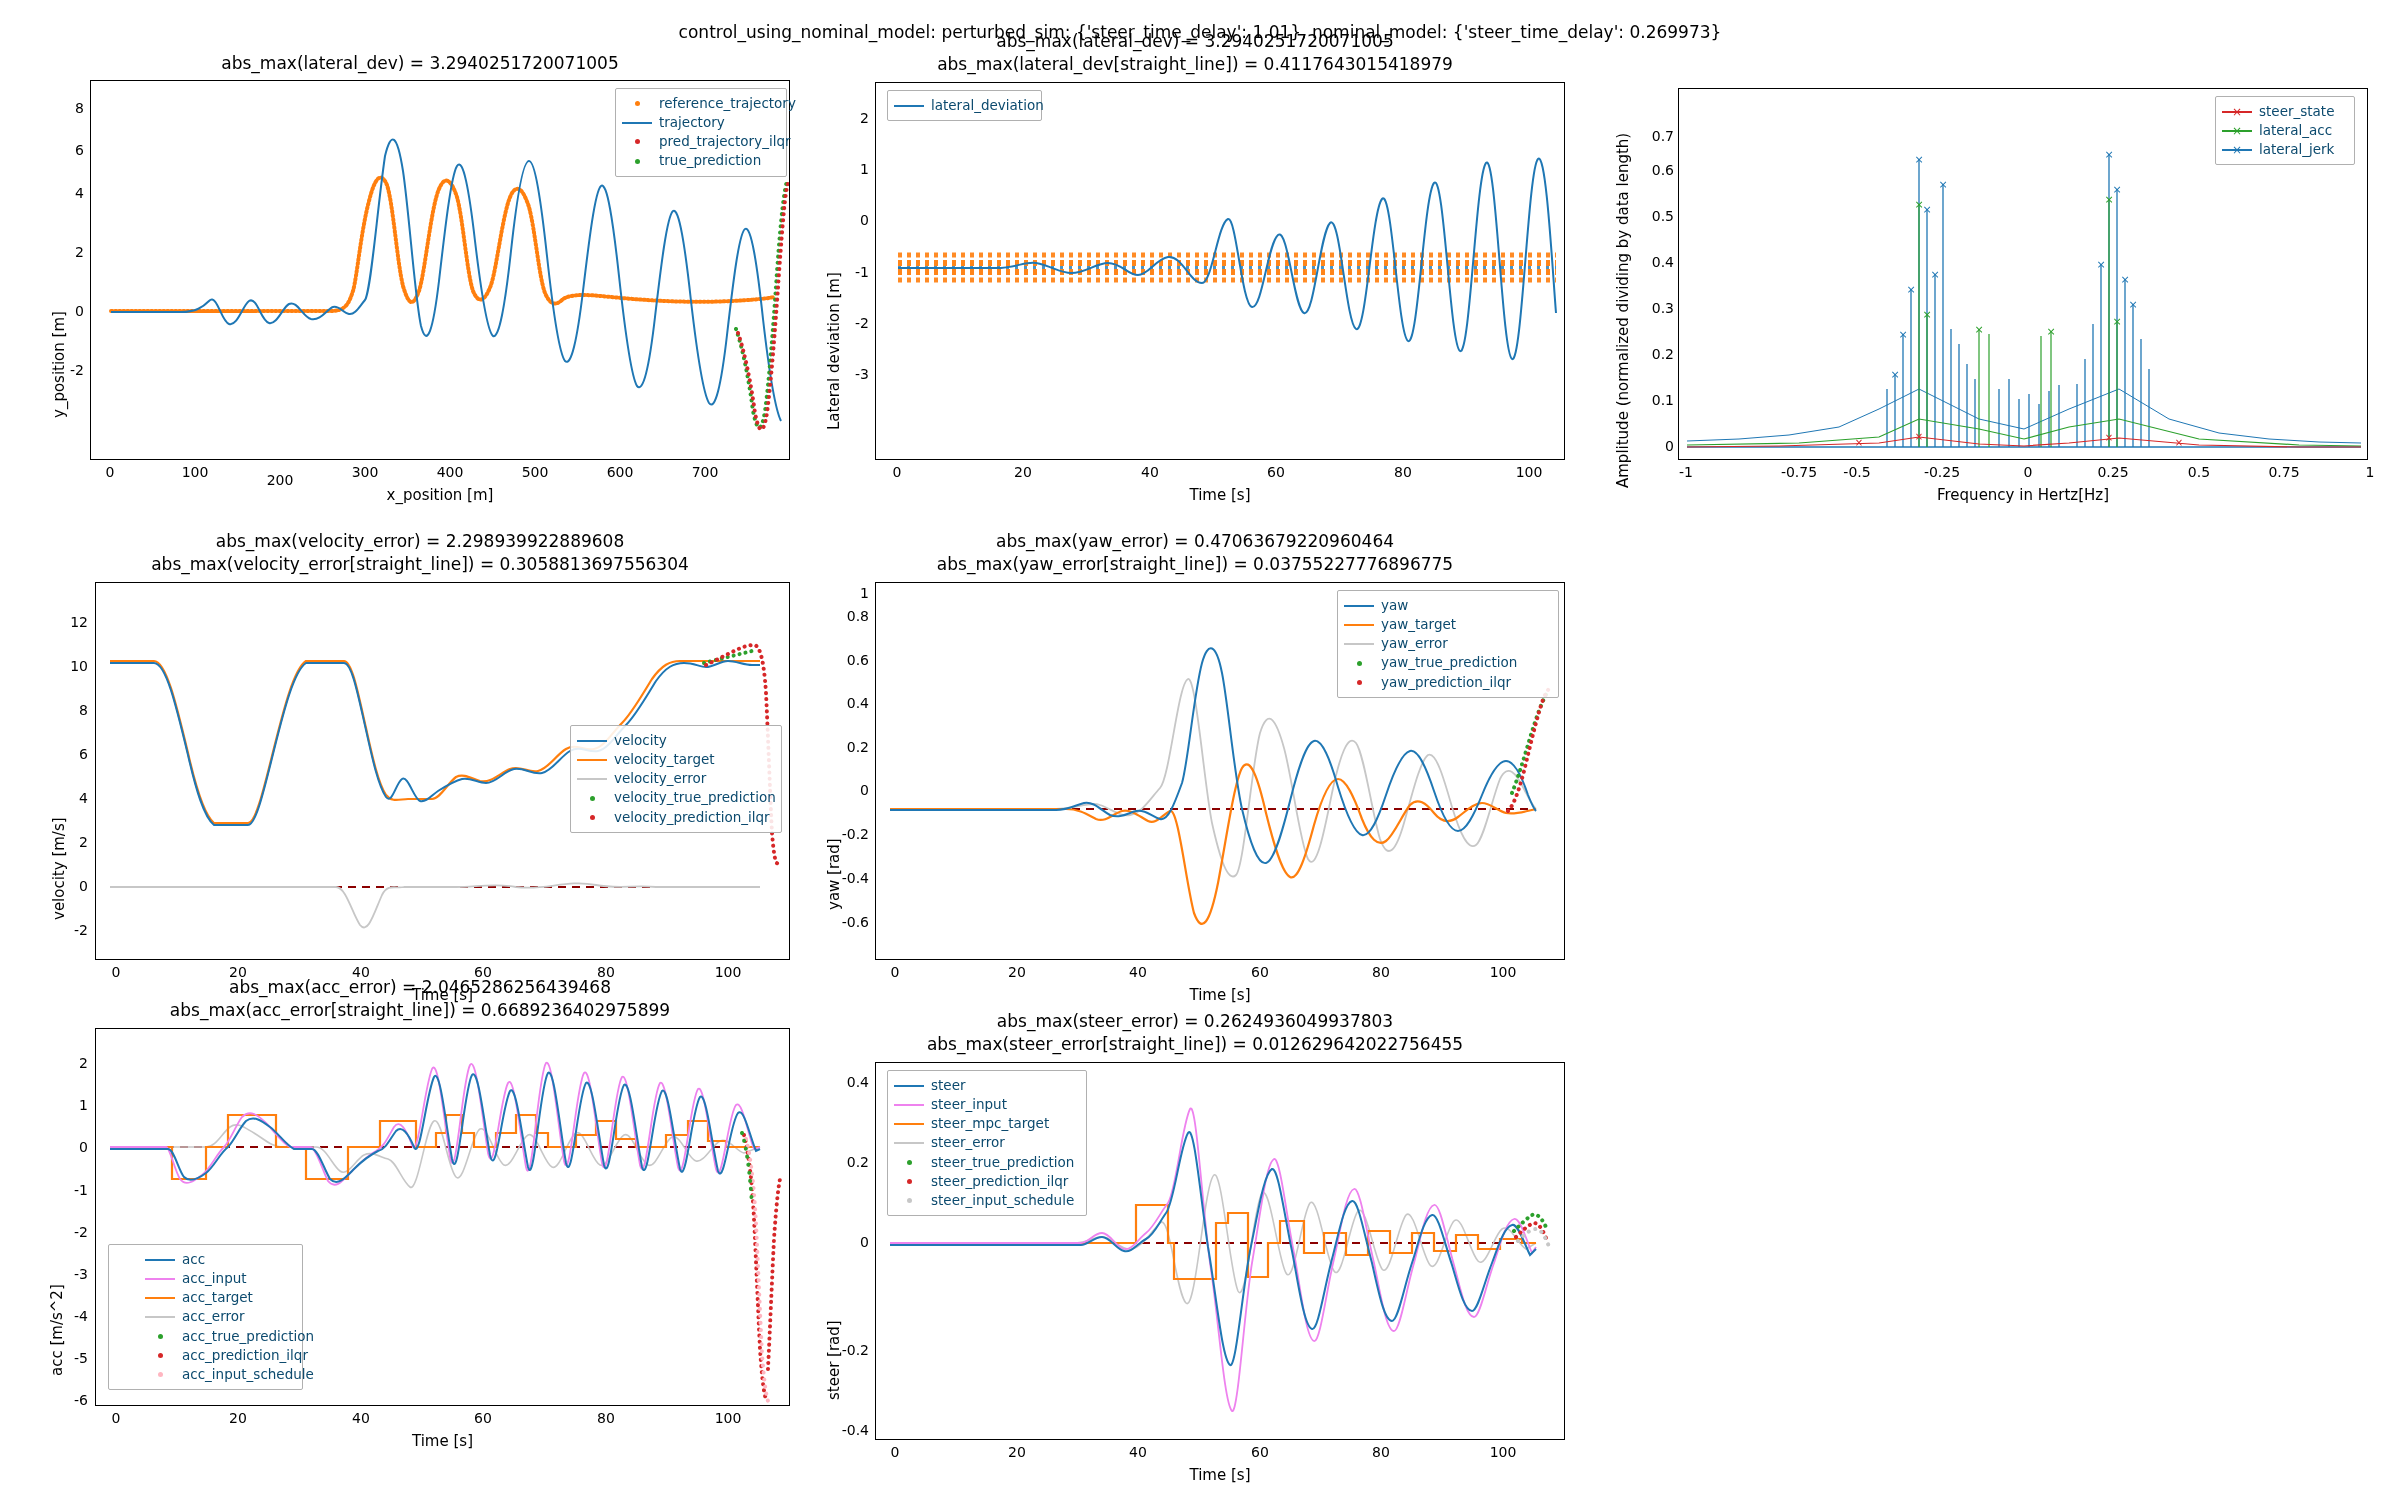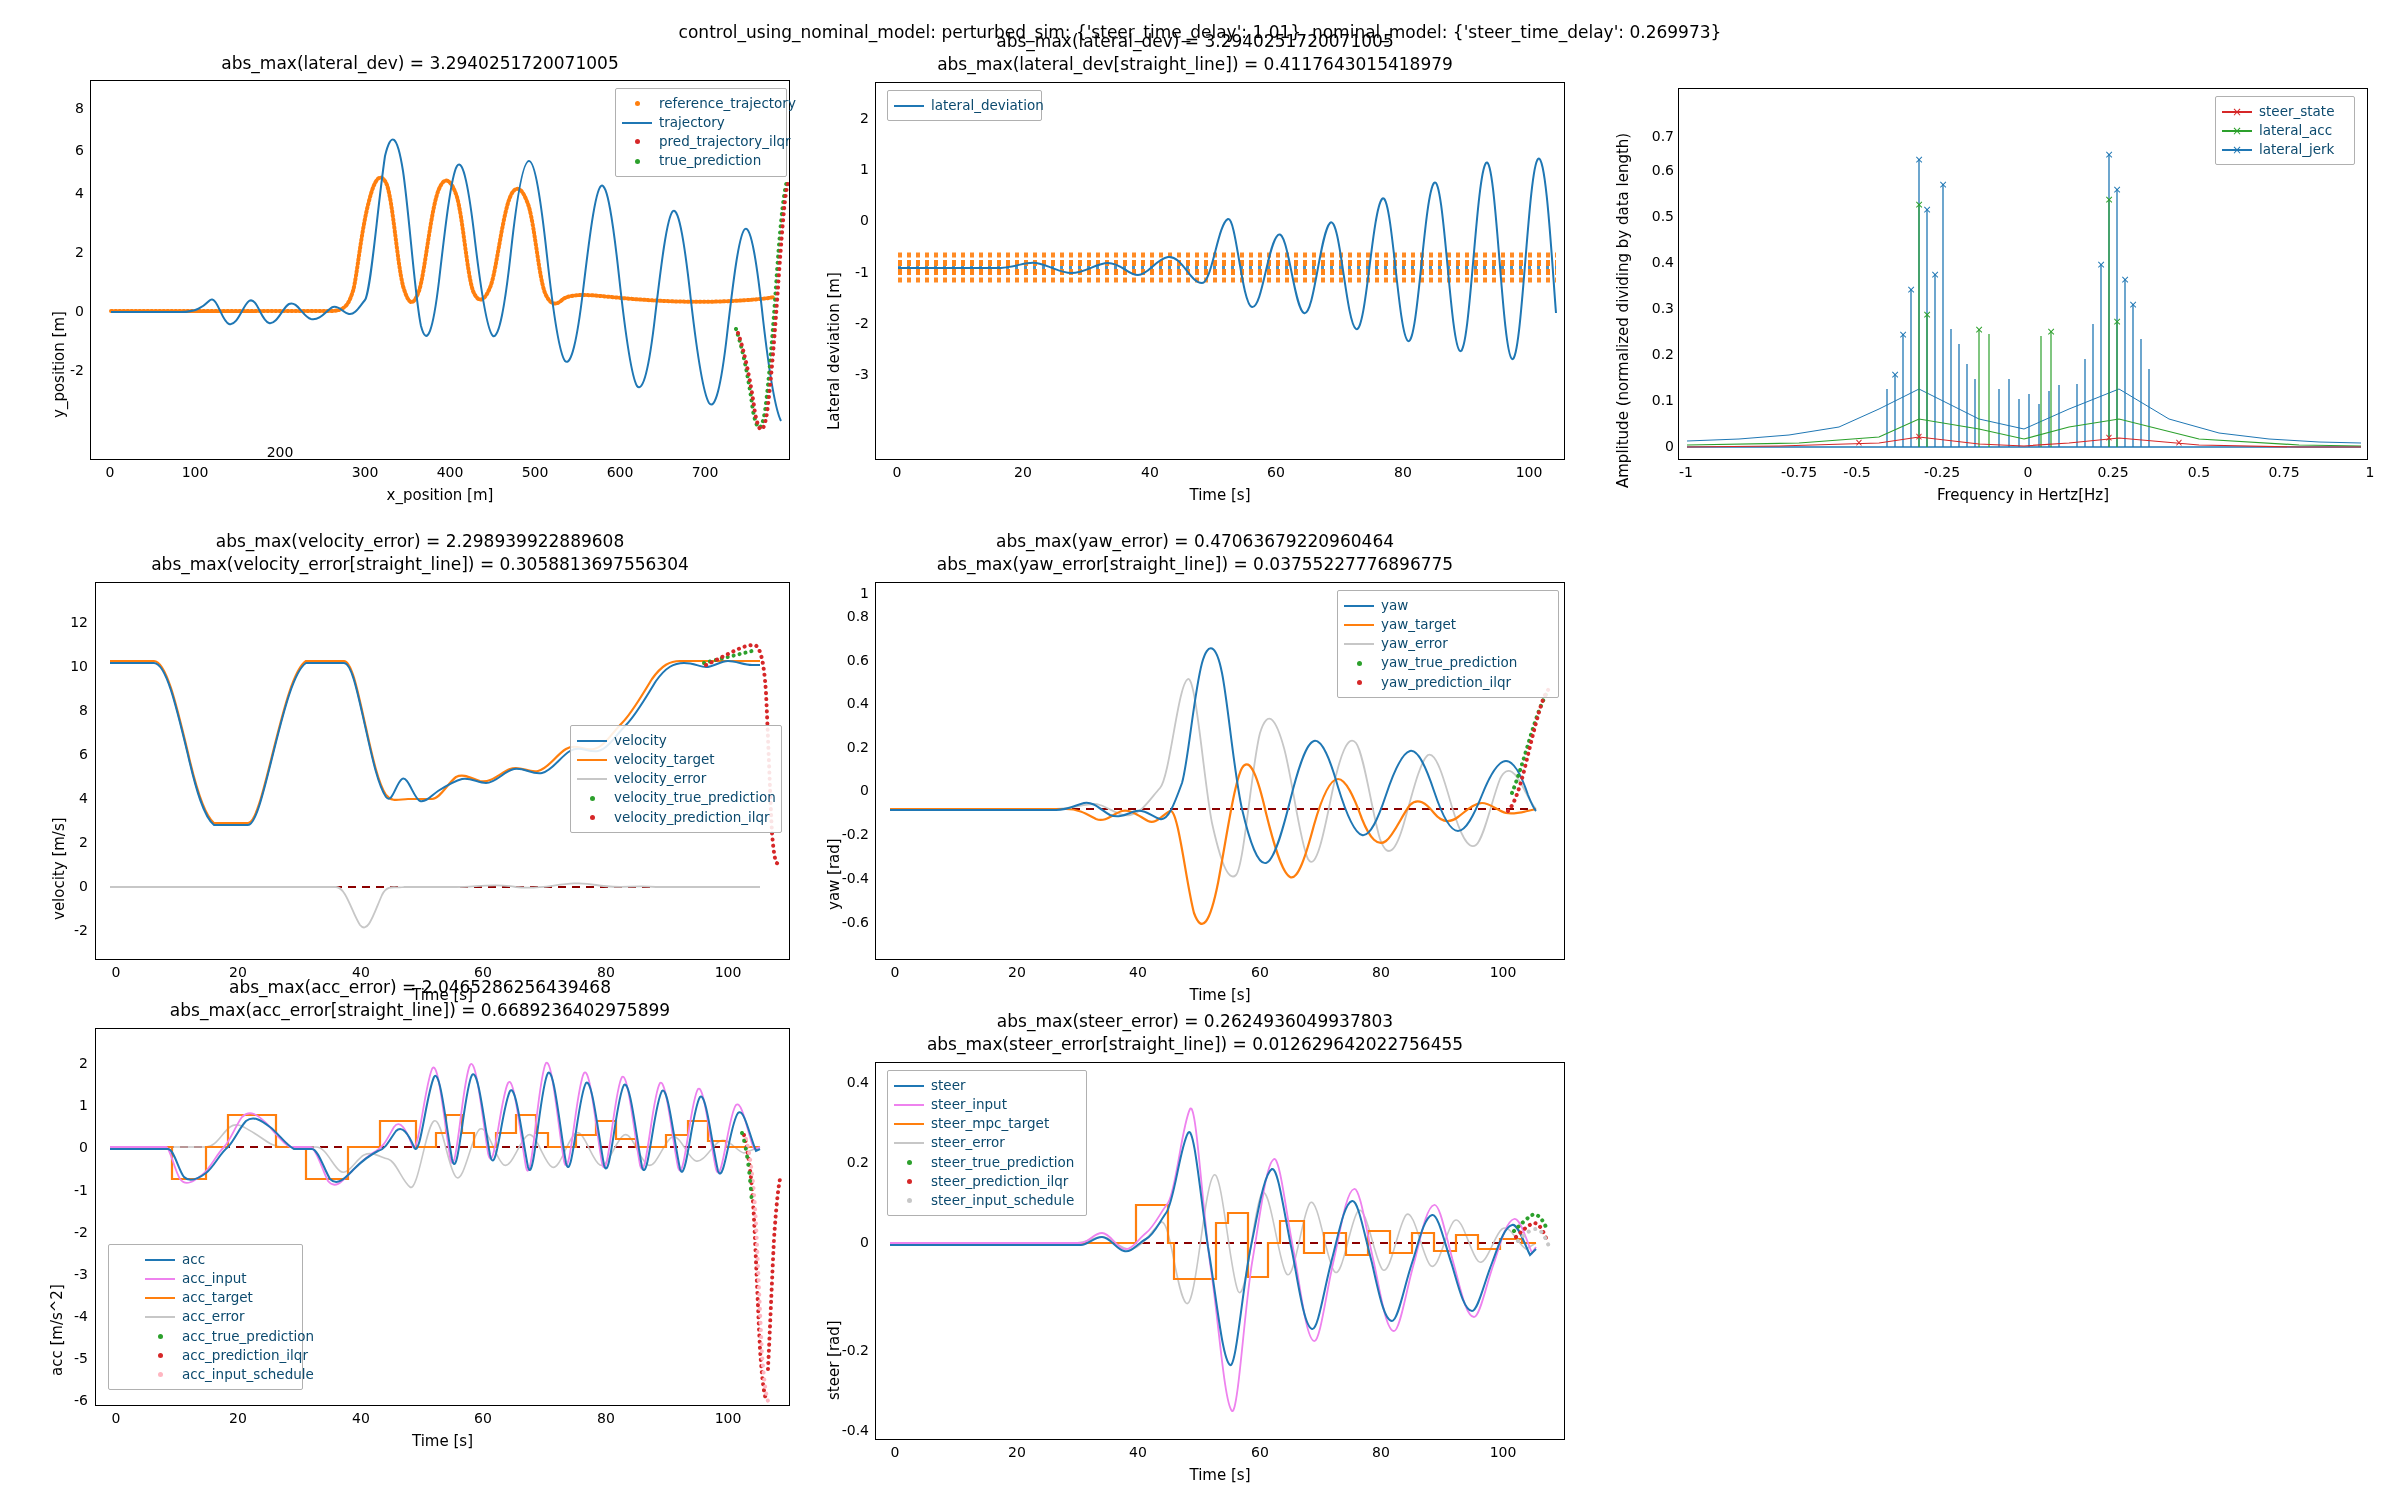--- a/index.html
+++ b/index.html
@@ -153,21 +153,21 @@
         <path fill="none" stroke="#1f77b4" stroke-width="2" d="M20,231 L90,231 C105,231 112,226 118,220 C126,212 130,240 138,243 C146,246 152,224 158,220 C166,215 170,240 178,242 C186,244 192,226 198,223 C206,219 212,236 220,238 C230,240 236,228 242,226 C248,224 252,232 258,233 C264,234 268,226 274,219 C280,210 286,130 294,75 C300,50 306,52 312,90 C318,130 324,218 330,245 C336,268 342,250 348,200 C354,148 360,95 366,85 C372,76 378,108 384,160 C390,210 396,250 402,255 C408,258 414,225 420,170 C426,115 432,80 438,80 C444,80 450,120 456,175 C462,230 468,272 474,280 C480,286 486,260 492,210 C498,160 504,110 510,105 C516,100 522,140 528,195 C534,250 540,295 546,305 C552,312 558,288 564,236 C570,185 576,135 582,130 C588,126 594,165 600,220 C606,272 612,312 618,322 C624,330 630,306 636,254 C642,202 648,152 654,148 C660,144 666,182 672,238 C678,290 684,328 690,340"></path>
 
         <path fill="none" stroke="#2ca02c" stroke-width="4" stroke-linecap="round" stroke-dasharray="0.1 6" d="M645,248 C652,268 658,300 662,330 C666,350 670,354 674,330 C678,300 682,250 686,190 C690,135 693,110 696,100"></path>
 
         <path fill="none" stroke="#d62728" stroke-width="4" stroke-linecap="round" stroke-dasharray="0.1 6" d="M647,252 C654,272 660,302 664,332 C668,352 672,356 676,332 C680,302 684,252 688,192 C692,138 694,112 697,102"></path>
       </svg>
     </div>
 
     <div class="tick-x" style="left:70px; top:416px;">0</div>
     <div class="tick-x" style="left:155px; top:416px;">100</div>
-    <div class="tick-x" style="left:240px; top:396px;">200</div>
+    <div class="tick-x" style="left:240px; top:424px;">200</div>
     <div class="tick-x" style="left:325px; top:416px;">300</div>
     <div class="tick-x" style="left:410px; top:416px;">400</div>
     <div class="tick-x" style="left:495px; top:416px;">500</div>
     <div class="tick-x" style="left:580px; top:416px;">600</div>
     <div class="tick-x" style="left:665px; top:416px;">700</div>
 
     <div class="tick-y" style="left:8px; top:322px; width:36px;">-2</div>
     <div class="tick-y" style="left:8px; top:263px; width:36px;">0</div>
     <div class="tick-y" style="left:8px; top:204px; width:36px;">2</div>
     <div class="tick-y" style="left:8px; top:145px; width:36px;">4</div>

